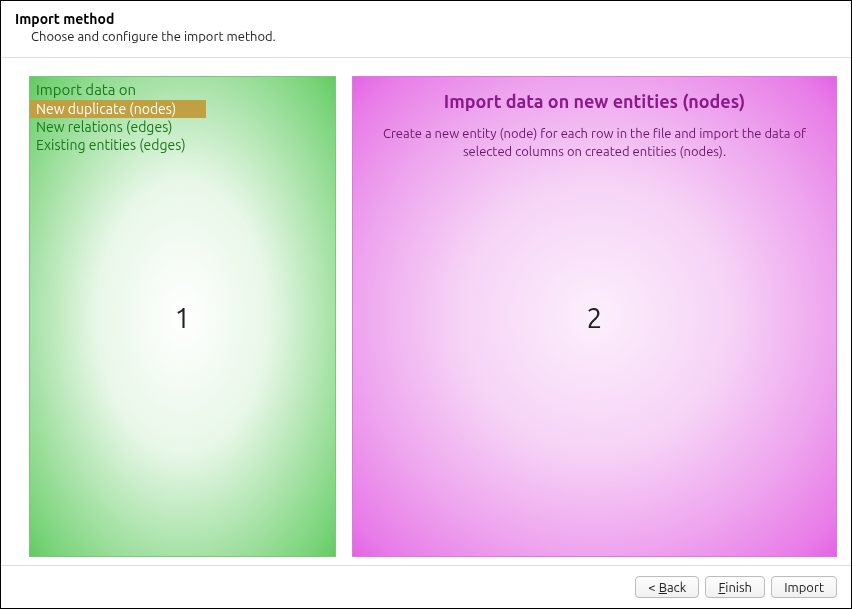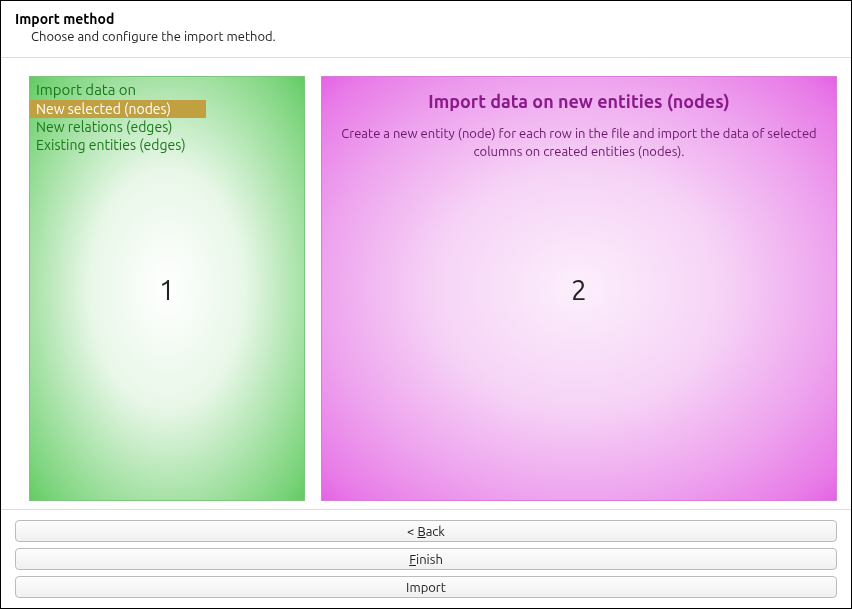--- a/index.html
+++ b/index.html
@@ -33,21 +33,21 @@
       color: #222;
       margin-left: 16px;
     }
     .content {
       flex: 1;
       display: flex;
       gap: 16px;
       padding: 18px 14px 8px 28px;
     }
     .panel-left {
-      width: 276px;
+      width: 307px;
       position: relative;
       border: 1px solid #7cc77c;
       background: radial-gradient(ellipse at center, #ffffff 0%, #e8f7e8 40%, #a7e2a7 70%, #78d378 92%, #63c963 100%);
     }
     .panel-right {
       flex: 1;
       position: relative;
       border: 1px solid #d97bd9;
       background: radial-gradient(ellipse at center, #fceffc 0%, #f6d3f6 40%, #eea4ee 70%, #e87be8 92%, #e463e4 100%);
     }
@@ -88,21 +88,20 @@
       font-size: 13px;
       padding: 0 16px;
       line-height: 1.35;
     }
     .footer {
       border-top: 1px solid #ddd;
       padding: 10px 14px;
       display: flex;
       justify-content: flex-end;
       gap: 6px;
-      flex-direction: column;
     }
     .btn {
       font-family: inherit;
       font-size: 13px;
       padding: 3px 12px;
       background: linear-gradient(#fdfdfd, #f0f0f0);
       border: 1px solid #bbb;
       border-radius: 4px;
       cursor: pointer;
       min-width: 60px;
@@ -118,21 +117,21 @@
 <div class="header">
   <div class="header-title">Import method</div>
   <div class="header-subtitle">Choose and configure the import method.</div>
 </div>
 
 <div class="content">
 
   <div class="panel-left">
     <div class="list-header">Import data on</div>
 
-    <div class="list-item selected">New selected (nodes)</div>
+    <div class="list-item selected">New duplicate (nodes)</div>
     <div class="list-item">New relations (edges)</div>
     <div class="list-item">Existing entities (edges)</div>
 
     <div class="panel-number">1</div>
   </div>
 
   <div class="panel-right">
     <div class="detail-title">Import data on new entities (nodes)</div>
     <div class="detail-body">
       <span>Create a new entity (node) for each row in the file and import the data of selected columns on created entities (nodes).</span><br>

